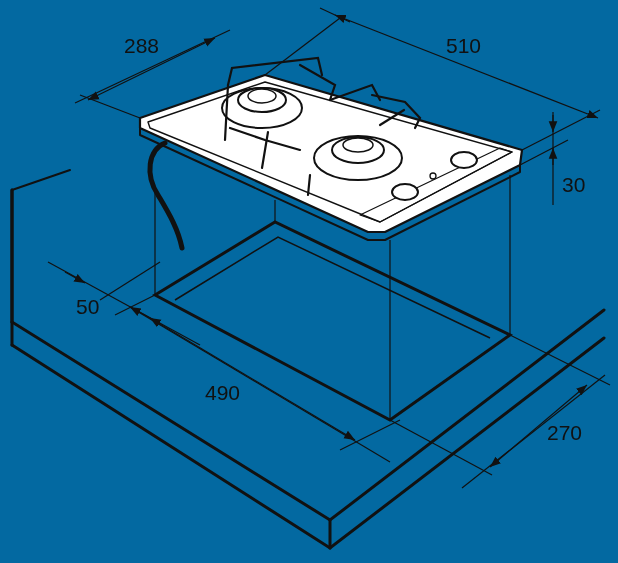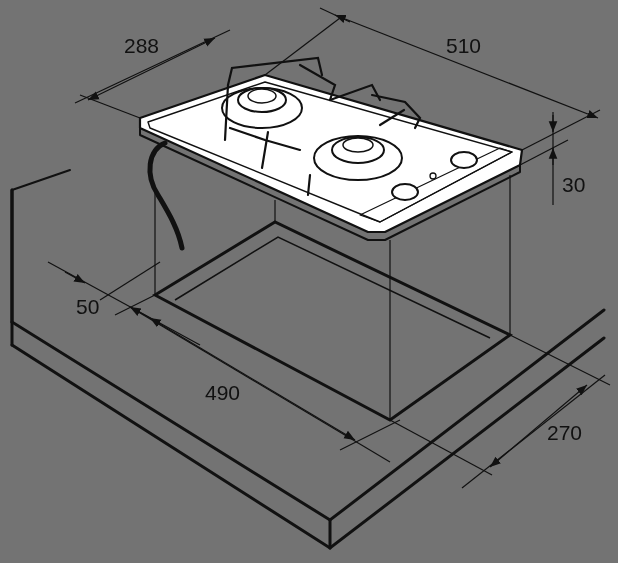--- a/index.html
+++ b/index.html
@@ -1,16 +1,16 @@
 <!DOCTYPE html>
 <html><head>
 <meta charset="utf-8">
 <style>
   html, body { margin:0; padding:0; background:#fff; }
-  #stage { position:relative; width:618px; height:563px; overflow:hidden; background:#737373; }
+  #stage { position:relative; width:618px; height:563px; overflow:hidden; background:#0369a1; }
   svg { position:absolute; left:0; top:0; }
   .dimlabel { font-family:"Liberation Sans", sans-serif; font-size:21px; fill:#111; }
 </style>
 </head>
 <body>
 
 <div id="stage">
 <svg width="618" height="563" viewBox="0 0 618 563" xmlns="http://www.w3.org/2000/svg">
   <defs>
     <marker id="arr" viewBox="0 0 10 10" refX="10" refY="5" markerWidth="9" markerHeight="9" orient="auto-start-reverse">

